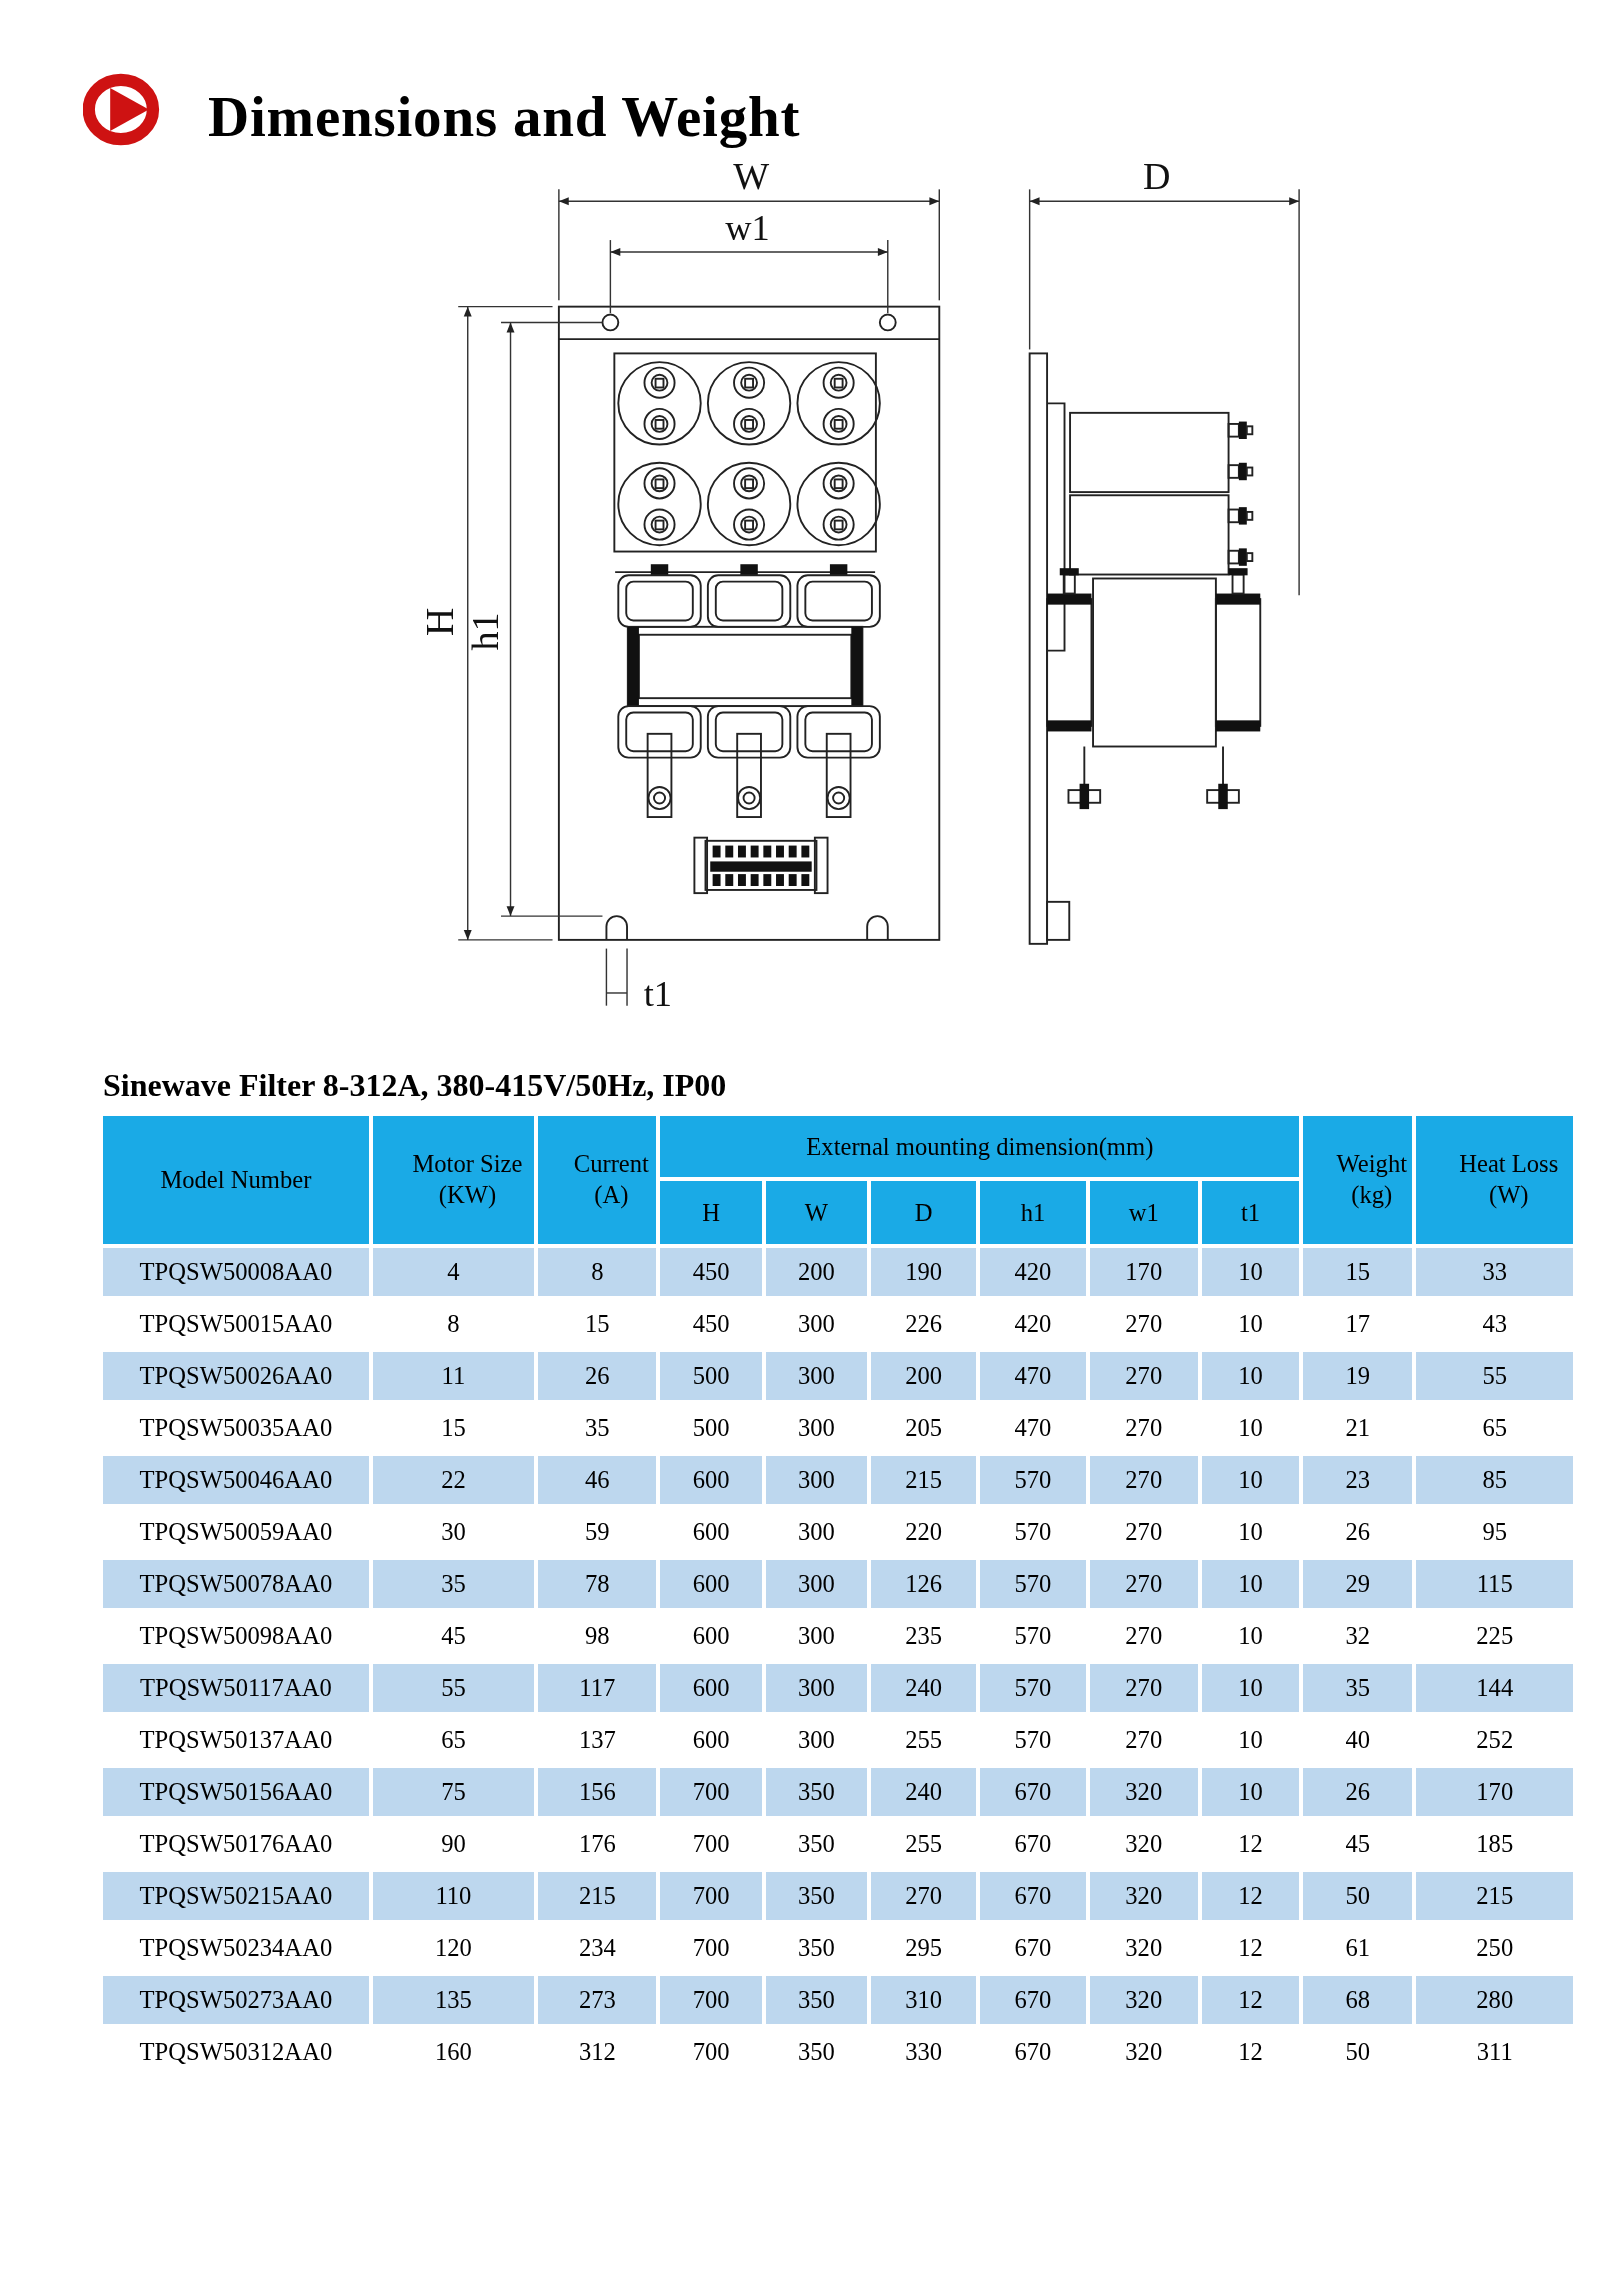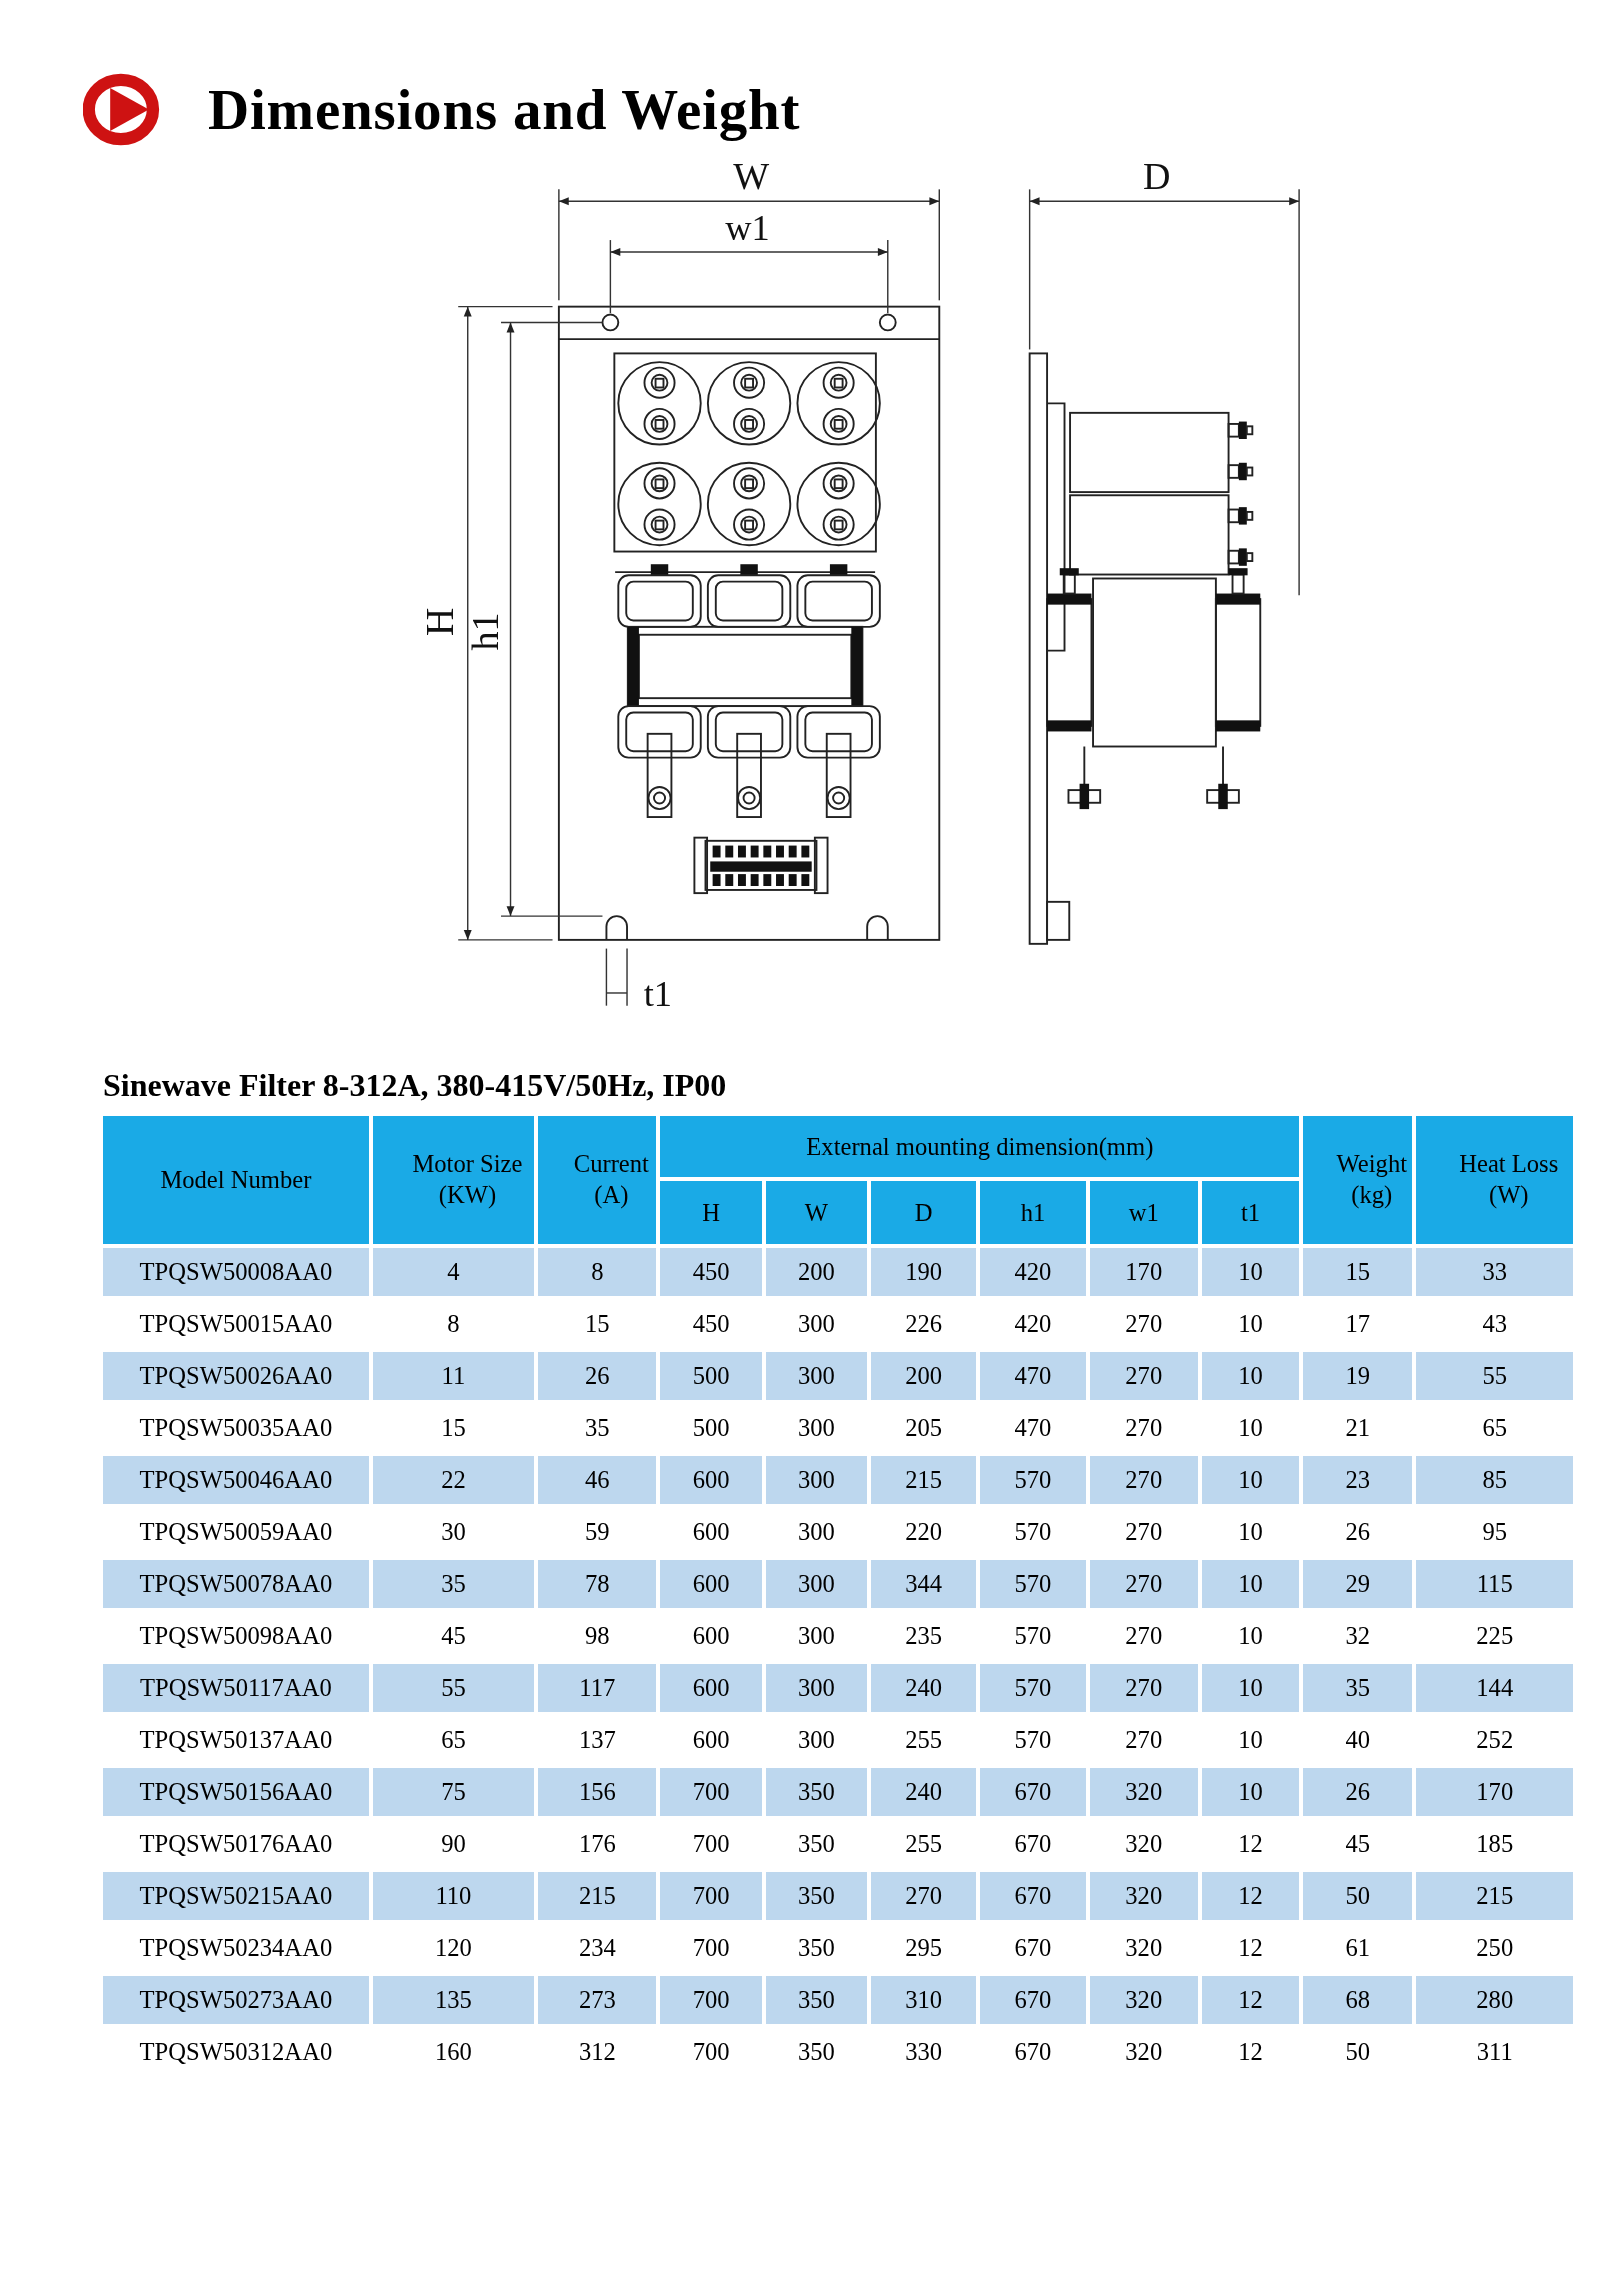--- a/index.html
+++ b/index.html
@@ -2,21 +2,21 @@
 <html style="--hdr-blue: #1AAAE6; --row-blue: #BDD7EE;font-size:12.7px"><head>
 <meta charset="utf-8">
 <style>
   html, body { margin:0; padding:0; }
   body {
     width:1623px; height:2295px; background:#ffffff; position:relative;
     font-family:"Liberation Serif", serif; color:#000;
   }
 
   
-  .title-row { position:absolute; left:83px; top:70px; display:flex; align-items:center; }
+  .title-row { position:absolute; left:83px; top:70px; display:flex; align-items:flex-end; }
   .title-icon { width:79px; height:79px; flex:0 0 auto; }
   .title-text { font-size:57px; font-weight:bold; margin-left:46px; letter-spacing:0.8px; white-space:nowrap; }
 
   
   .drawing-wrap { position:absolute; left:333px; top:151px; width:1062px; height:916px; }
   svg text { font-family:"Liberation Serif", serif; fill:#111; stroke:none; }
   .part { stroke:#222; stroke-width:2.4; fill:none; }
   .part-fill { fill:#111; stroke:none; }
   .dim { stroke:#333; stroke-width:1.8; fill:none; }
 
@@ -334,21 +334,21 @@
         <td>10</td>
         <td>26</td>
         <td>95</td>
       </tr>
       <tr class="row-blue">
         <td>TPQSW50078AA0</td>
         <td>35</td>
         <td>78</td>
         <td>600</td>
         <td>300</td>
-        <td>344</td>
+        <td>126</td>
         <td>570</td>
         <td>270</td>
         <td>10</td>
         <td>29</td>
         <td>115</td>
       </tr>
       <tr class="row-white">
         <td>TPQSW50098AA0</td>
         <td>45</td>
         <td>98</td>

